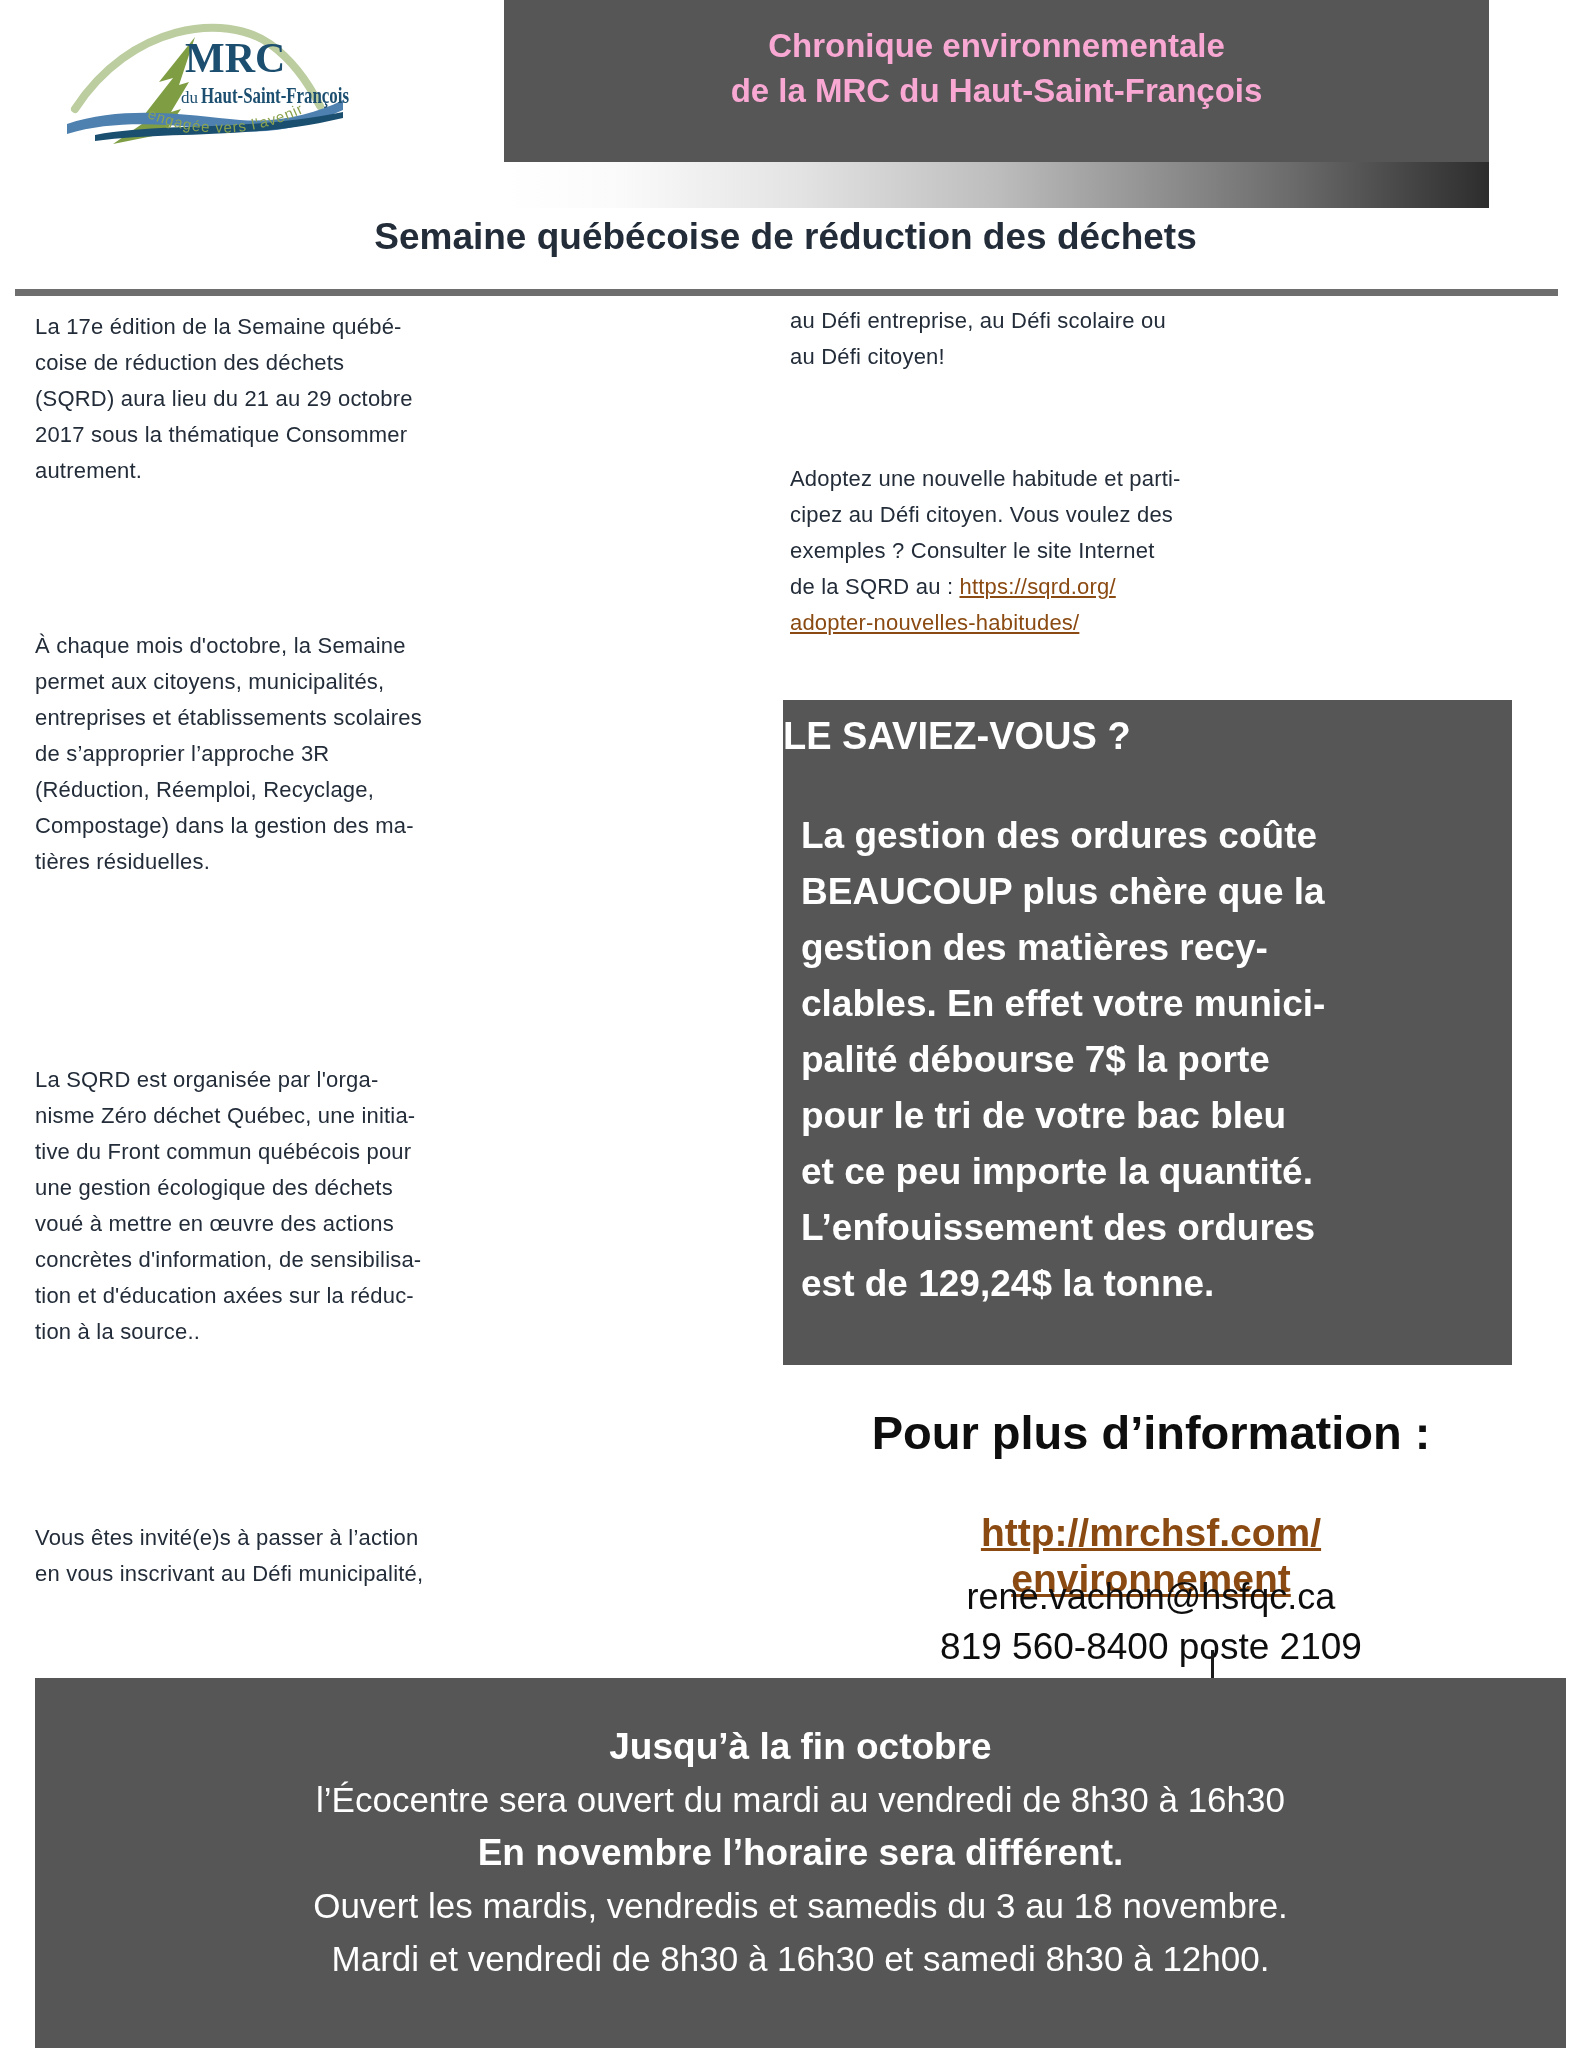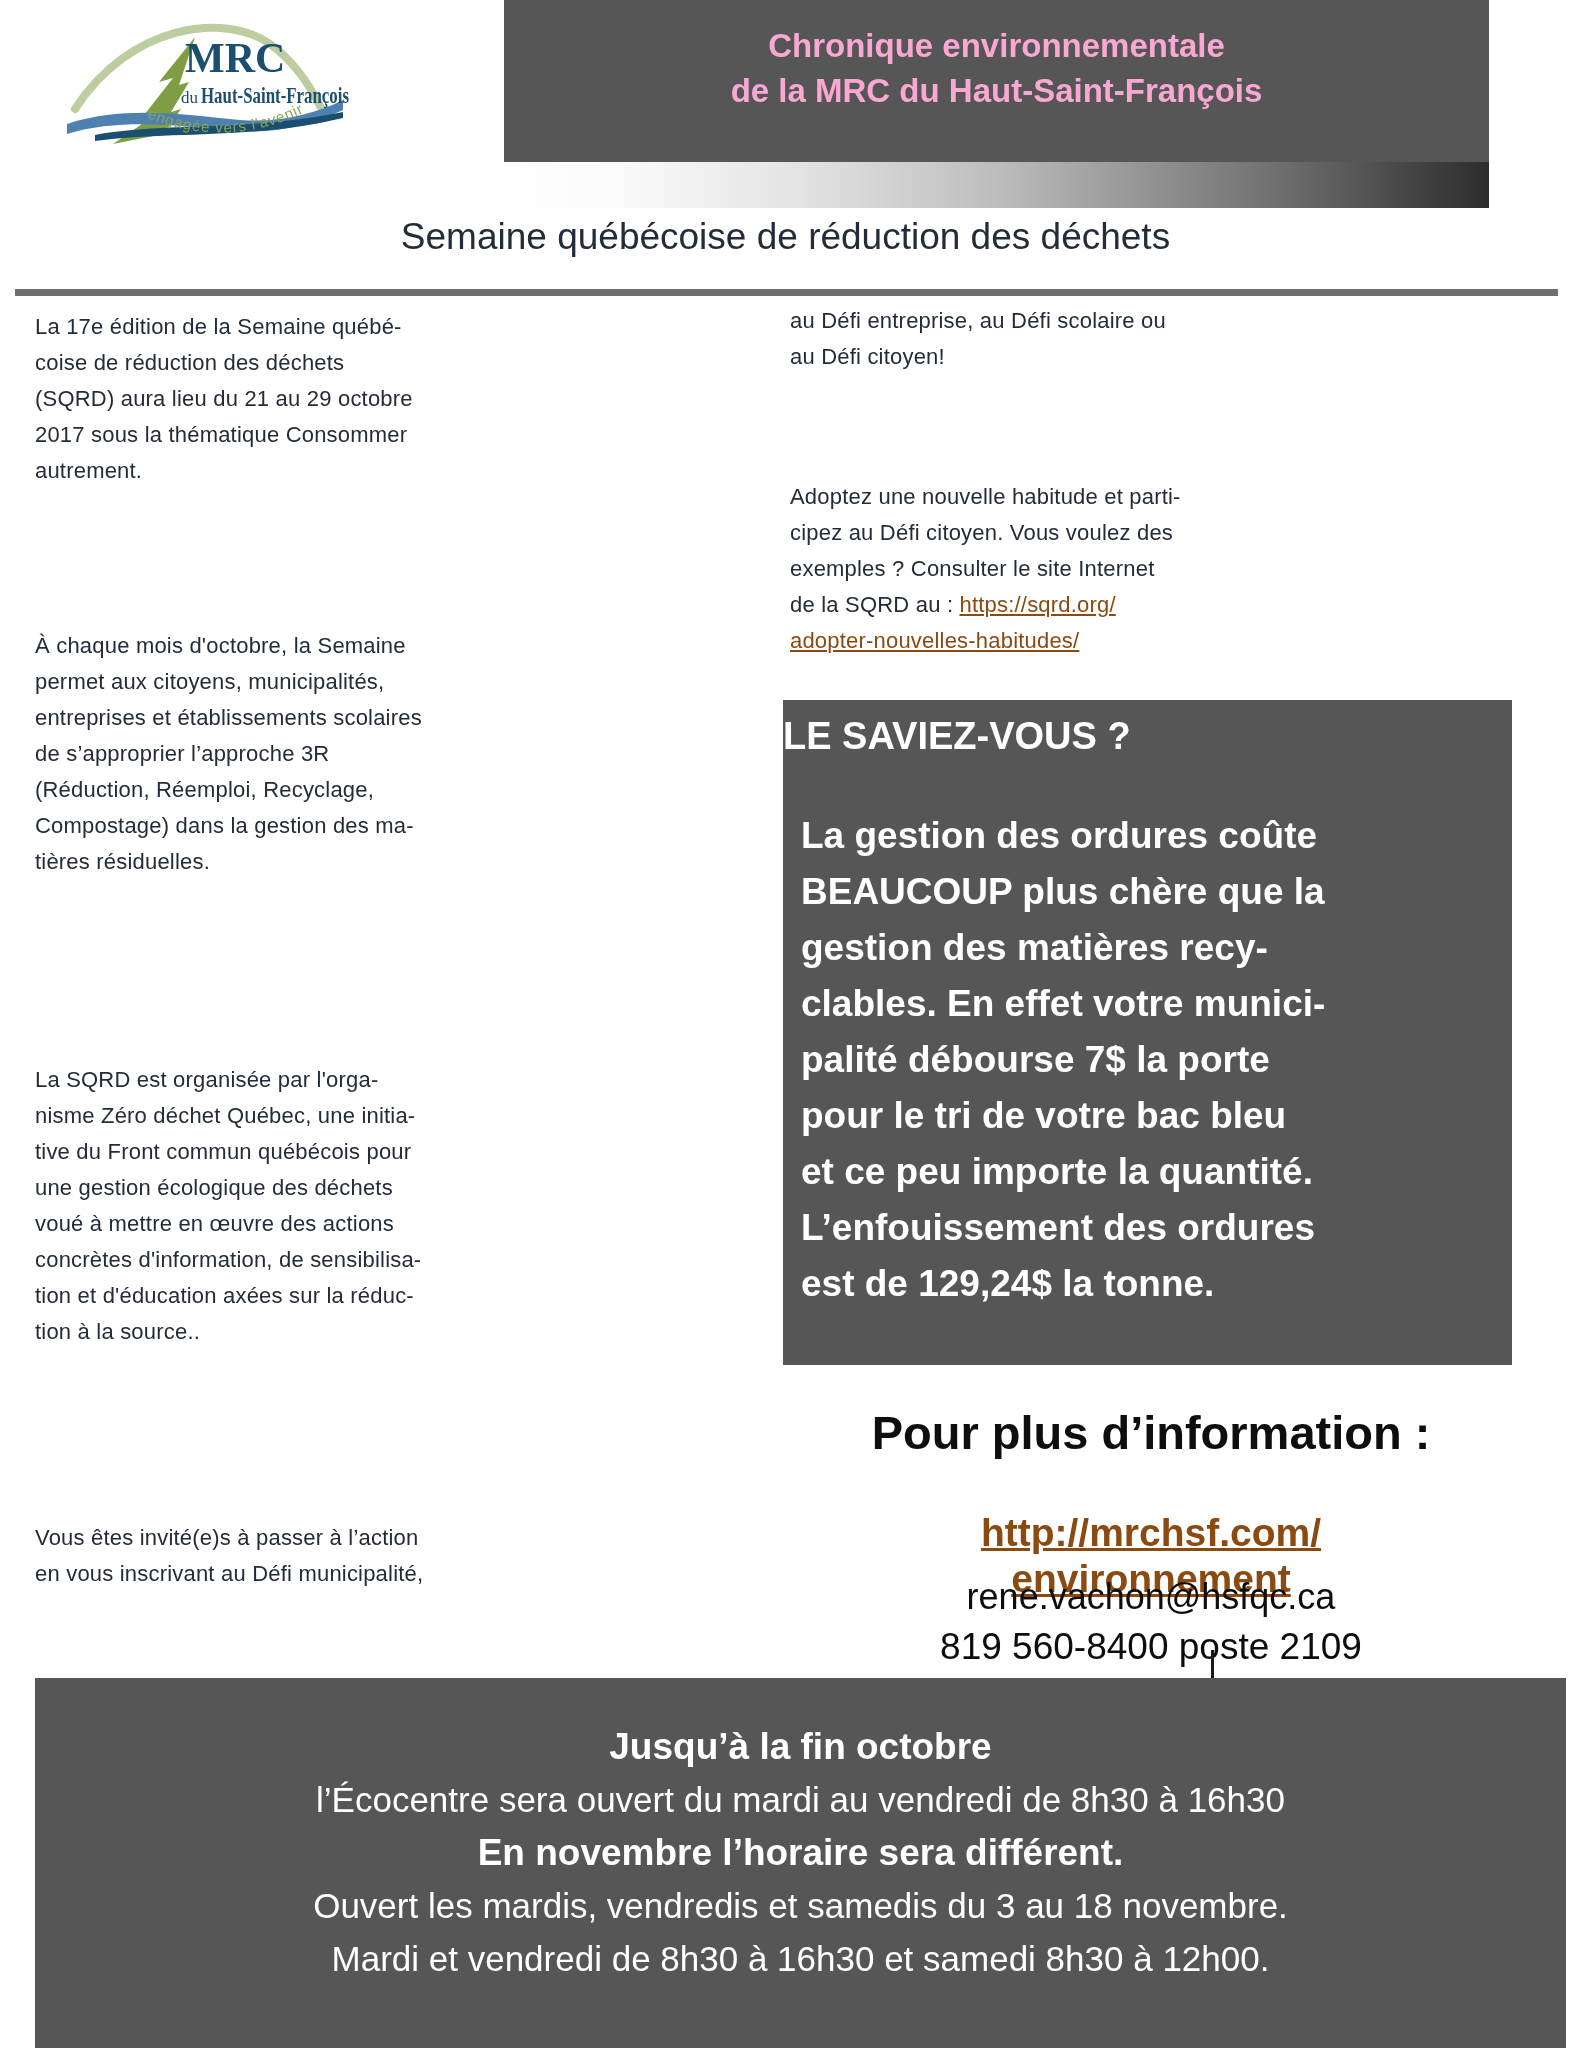--- a/index.html
+++ b/index.html
@@ -19,21 +19,21 @@
     text-align:center; font-weight:bold; font-size:33px; line-height:45px;
     box-sizing:border-box; padding-bottom:26px;
   }
   #gradient-bar {
     left:504px; top:162px; width:985px; height:46px;
     background:linear-gradient(90deg,#ffffff 0%,#fafafa 12%,#e3e3e3 30%,#bdbdbd 50%,#949494 65%,#6b6b6b 80%,#454545 92%,#2d2d2d 100%);
   }
 
   #page-title {
     left:0; top:216px; width:1571px; text-align:center;
-    font-weight:normal; font-size:37px; color:#232c39;
+    font-weight:bold; font-size:37px; color:#232c39;
   }
   #title-rule { left:15px; top:289px; width:1543px; height:7px; background:#6e6e6e; }
 
   .body-p {
     position:absolute; left:35px; width:732px;
     font-size:22px; line-height:36px; white-space:pre-line; letter-spacing:0.2px;
   }
   .right-p { left:790px; width:732px; }
 
   a.link { color:#8a4a12; text-decoration:underline; cursor:pointer; }
@@ -113,21 +113,21 @@
 une gestion écologique des déchets
 voué à mettre en œuvre des actions
 concrètes d'information, de sensibilisa-
 tion et d'éducation axées sur la réduc-
 tion à la source..</div>
 <div class="abs body-p" style="top:1520px">Vous êtes invité(e)s à passer à l’action
 en vous inscrivant au Défi municipalité,</div>
 
 <div class="abs body-p right-p" style="top:303px">au Défi entreprise, au Défi scolaire ou
 au Défi citoyen!</div>
-<div class="abs body-p right-p" style="top:443px">
+<div class="abs body-p right-p" style="top:425px">
   <span>Adoptez une nouvelle habitude et parti-
 cipez au Défi citoyen. Vous voulez des
 exemples ? Consulter le site Internet
 de la SQRD au : </span><a class="link">https://sqrd.org/
 adopter-nouvelles-habitudes/</a>
 </div>
 
 <div class="abs" id="saviez-box">
   <div id="saviez-title">LE SAVIEZ-VOUS ?</div>
   <div id="saviez-body">La gestion des ordures coûte

